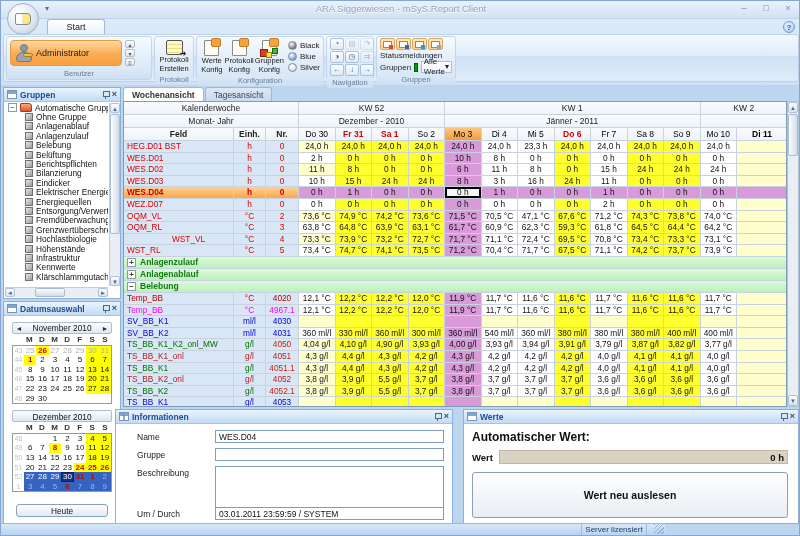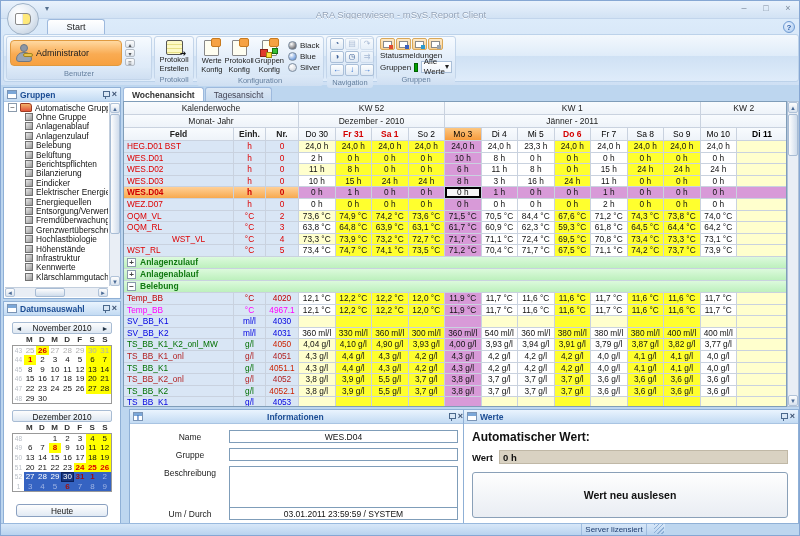--- a/index.html
+++ b/index.html
@@ -7,21 +7,21 @@
   #win{position:relative;width:800px;height:536px;background:#bdd6ef;overflow:hidden;border:1px solid #86a7d3;}
   
   #titlebar{position:absolute;left:0;top:0;width:800px;height:18px;
     background:linear-gradient(#e9f2fc,#d2e2f4);border-bottom:1px solid #c2d5ec;}
   #apporb{position:absolute;left:6px;top:2px;width:32px;height:32px;border-radius:50%;z-index:50;
     background:radial-gradient(circle at 35% 30%,#ffffff,#dfe8f2 55%,#b9c6d6);border:1px solid #9fb3c8;
     display:flex;align-items:center;justify-content:center;}
   #apporb .book{width:16px;height:12px;background:linear-gradient(90deg,#fff 0 46%,#e8e8e8 46% 50%,#ffe97a 50%);
     border:1px solid #8a8a8a;border-radius:2px 4px 4px 2px;}
   #qat{position:absolute;left:44px;top:3px;font-size:8px;color:#56708e;cursor:default;}
-  #wintitle{position:absolute;left:0;right:0;top:8px;text-align:center;font-size:9.5px;color:#94a3b8;
+  #wintitle{position:absolute;left:0;right:0;top:2px;text-align:center;font-size:9.5px;color:#94a3b8;
     text-shadow:0 1px 0 #fff;}
   #winbtns{position:absolute;right:6px;top:2px;display:flex;gap:8px;font-size:9px;color:#7c8a9c;}
   #winbtns span{width:14px;text-align:center;cursor:default;}
   
   #ribbon{position:absolute;left:0;top:18px;width:800px;height:66px;
     background:linear-gradient(#dcebfa,#cfe0f4);}
   #tabrow{position:absolute;left:0;top:0;width:100%;height:15px;}
   .rtab{position:absolute;left:46px;top:0;width:58px;height:15px;background:linear-gradient(#ffffff,#eaf2fb);
     border:1px solid #9db9dd;border-bottom:none;border-radius:3px 3px 0 0;
     font-size:9px;text-align:center;line-height:15px;color:#222;}
@@ -162,21 +162,21 @@
   #tscroll{position:absolute;left:786px;top:100px;width:12px;height:306px;background:#e9eef5;border:1px solid #b0c2d8;}
   #tscroll .sa{position:absolute;left:0;width:10px;height:11px;font-size:6px;text-align:center;line-height:11px;color:#4a6a96;
     background:linear-gradient(#fdfdfd,#d8e2ee);border:1px solid #b0c2d8;border-radius:2px;}
   #tscroll .thumb{position:absolute;left:0;top:12px;width:10px;height:42px;background:linear-gradient(90deg,#fdfdfd,#cfdcec);border:1px solid #a8bcd4;border-radius:2px;}
   
   .formrow{position:absolute;left:6px;right:8px;display:flex;align-items:flex-start;padding-left:15px;}
   .flabel{width:78px;font-size:8.5px;color:#222;padding-top:2px;}
   .finput{flex:1;border:1px solid #7f9db9;background:#fff;font-size:8.5px;height:13px;line-height:12px;padding:0 3px;color:#111;}
   .farea{height:42px;}
   #wertehead{position:absolute;left:8px;top:20px;font-size:12px;font-weight:bold;color:#111;}
-  #wertrow{position:absolute;left:8px;top:40px;right:10px;display:flex;align-items:center;gap:6px;}
+  #wertrow{position:absolute;left:8px;top:40px;right:10px;display:flex;align-items:center;gap:6px;text-align:right;}
   #wertrow .wl{font-size:9.5px;font-weight:bold;color:#111;}
   #wertval{flex:1;height:14px;background:#d9d2c2;border:1px solid #c0b8a6;font-size:9.5px;font-weight:bold;line-height:13px;padding:0 3px;color:#111;}
   #readbtn{position:absolute;left:8px;right:10px;top:62px;height:46px;
     background:linear-gradient(#fefefe,#e9edf3);border:1px solid #8aa0b8;border-radius:3px;
     font-size:10.5px;font-weight:bold;color:#111;text-align:center;line-height:44px;}
   
   #statusbar{position:absolute;left:0;bottom:0;width:664px;height:12px;
     background:linear-gradient(#d7e7f8,#b9d3ef);border-top:1px solid #98b8dd;font-size:8px;color:#1e3c6e;}
   #statusbar .seg{position:absolute;left:580px;right:18px;top:0;bottom:0;text-align:center;line-height:11px;
     border-left:1px solid #9fbcde;border-right:1px solid #9fbcde;}
@@ -740,21 +740,21 @@
       <div class="trow" style="height: 11.6px;">
         <div class="lc" style="color: rgb(221, 0, 0);">OQM_VL</div>
         <div class="lc cen" style="color: rgb(221, 0, 0);">°C</div>
         <div class="lc cen" style="color: rgb(221, 0, 0);">2</div>
         <div class="dc pa">73,6 °C</div>
         <div class="dc yl">74,9 °C</div>
         <div class="dc yl">74,2 °C</div>
         <div class="dc yl">73,6 °C</div>
         <div class="dc pu">71,5 °C</div>
         <div class="dc wh">70,5 °C</div>
-        <div class="dc wh">84,4 °C</div>
+        <div class="dc wh">47,1 °C</div>
         <div class="dc yl">67,6 °C</div>
         <div class="dc wh">71,2 °C</div>
         <div class="dc yl">74,3 °C</div>
         <div class="dc yl">73,8 °C</div>
         <div class="dc wh">74,0 °C</div>
         <div class="dc pa"></div>
       </div>
       <div class="trow" style="height: 11.6px;">
         <div class="lc" style="color: rgb(221, 0, 0);">OQM_RL</div>
         <div class="lc cen" style="color: rgb(221, 0, 0);">°C</div>
@@ -1007,21 +1007,21 @@
         <div class="dc pa"></div>
         <div class="dc pa"></div>
       </div>
     </div>
   <div id="tscroll">
     <span class="sa" style="top:0;">▲</span>
     <div class="thumb"></div>
     <span class="sa" style="bottom:0;">▼</span>
   </div>
 
-  <div class="panel" style="left:128px;top:408px;width:338px;height:115px;text-align:center;">
+  <div class="panel" style="left:114px;top:408px;width:338px;height:115px;">
     <div class="phead">
       <span class="picon info"></span>
       <span class="ptitle">Informationen</span>
       <span class="pin"></span>
       <span class="pclose">×</span>
     </div>
     <div class="formrow" style="top:20px;">
       <span class="flabel">Name</span>
       <div class="finput">WES.D04</div>
     </div>

